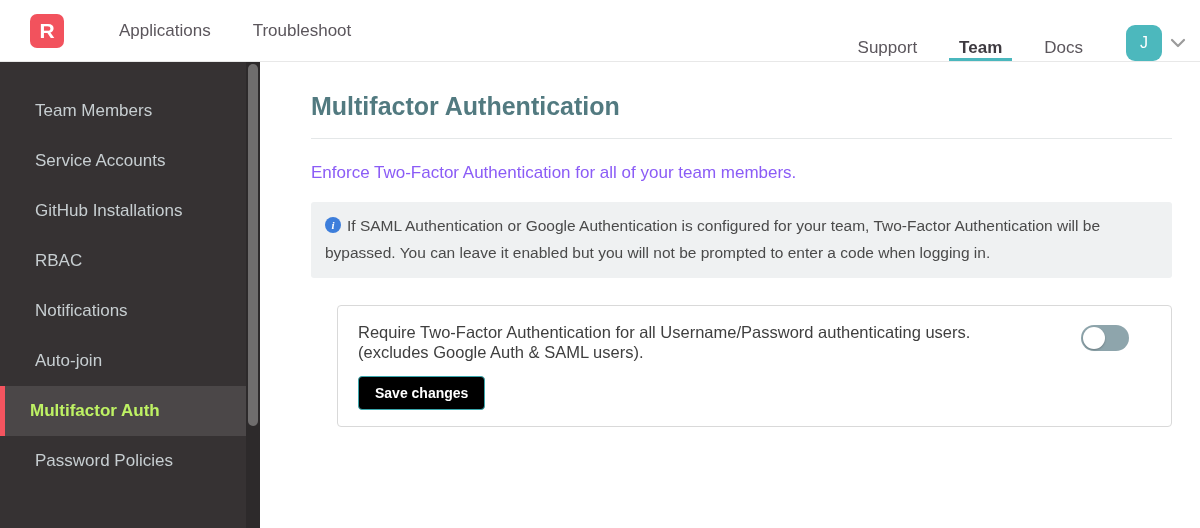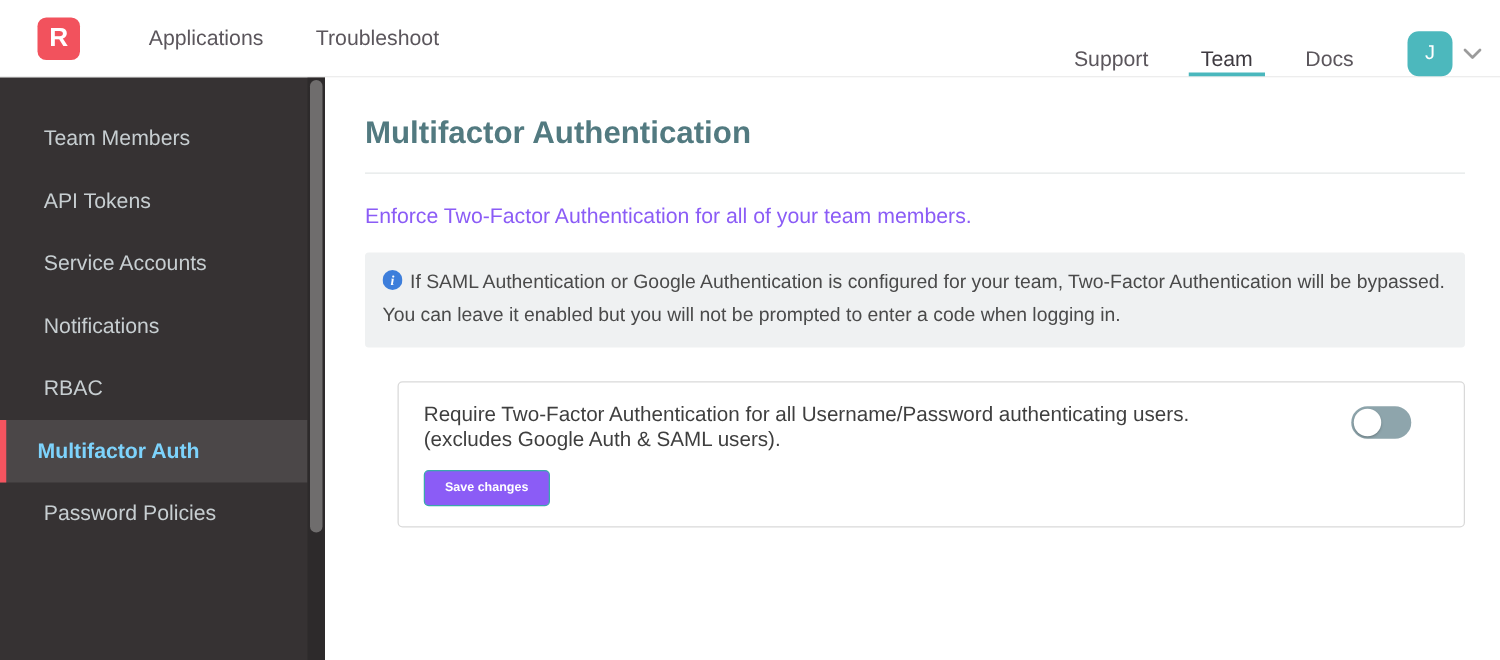--- a/index.html
+++ b/index.html
@@ -11,58 +11,58 @@
     display: flex; align-items: stretch; }
   .nav-left { display: flex; align-items: center; }
   .logo { width: 34px; height: 34px; border-radius: 7px; margin: 0 0 0 30px;
     display: flex; align-items: center; justify-content: center;
     color: #fff; font-size: 21px; font-weight: bold; cursor: pointer; align-self: center; }
   .nav-links-left { display: flex; align-items: center; margin-left: 34px; }
   .nav-item { display: flex; align-items: center; padding: 0 10px; margin: 0 11px;
     font-size: 17px; color: #5b565c; cursor: pointer; border-bottom: 3px solid transparent;
     border-top: 3px solid transparent; }
   .nav-right { margin-left: auto; display: flex; align-items: flex-end; }
-  .nav-item.active { color: #3e3a40; font-weight: normal; border-bottom-color: #4ab7bd; }
+  .nav-item.active { color: #3e3a40; font-weight: bold; border-bottom-color: #4ab7bd; }
   .avatar-group { display: flex; align-items: center; margin: 0 14px 0 22px; cursor: pointer; }
   .avatar { width: 36px; height: 36px; border-radius: 9px; display: flex;
     align-items: center; justify-content: center; color: #fff; font-size: 16px; }
   .chevron { margin-left: 8px; display: flex; align-items: center; }
 
   
   .page-body { display: flex; height: 466px; }
 
   
   .sidebar { position: relative; width: 260px; background: #363233; flex: none;
     padding-top: 24px; overflow: hidden; }
   .side-item { height: 50px; display: flex; align-items: center;
     padding-left: 30px; color: #c7ced1; font-size: 17px; cursor: pointer;
     border-left: 5px solid transparent; width: 246px; }
   .side-item.active { background: #4b4748; border-left-color: #f4545f;
-    color: #7dd3fc; font-weight: bold; padding-left: 25px; }
+    color: #bef264; font-weight: bold; padding-left: 25px; }
   .side-scroll-track { position: absolute; top: 0; right: 0; width: 14px; height: 100%;
     background: #2d2a2b; }
   .side-scroll-thumb { position: absolute; top: 2px; right: 2px; width: 10px;
     height: 362px; border-radius: 5px; background: #6f6d6d; cursor: grab; }
 
   
-  .main { flex: 1; padding: 30px 28px 0 32px; background: #fff; }
+  .main { flex: 1; padding: 30px 28px 0 32px; background: #fff; margin-left: 19px; }
   .page-title { font-size: 25px; font-weight: bold; color: #527a80; margin-bottom: 17px; }
   .rule { border: none; border-top: 1px solid #e4e7e8; }
   .subtitle { margin-top: 24px; font-size: 17px; color: #8b5cf6; }
   .info-note { margin-top: 19px; background: #eff1f2; border-radius: 3px;
     padding: 12px 14px; font-size: 15.5px; color: #4a4a4a; line-height: 1.6; }
   .info-icon { display: inline-block; vertical-align: -2px; margin-right: 6px; }
 
   .setting-card { margin: 27px 0 0 26px; border: 1px solid #d9d9d9; border-radius: 4px;
     padding: 16px 22px 16px 20px; display: flex; align-items: flex-start; background: #fff; }
   .setting-text { flex: 1; }
   .setting-line { display: block; font-size: 16.5px; color: #3f3f3f; line-height: 1.23; }
-  .save-btn { margin-top: 14px; background: #8b5cf6; border: 1px solid #3aa7ad;
+  .save-btn { margin-top: 14px; background: #000000; border: 1px solid #3aa7ad;
     border-radius: 4px; color: #fff; font-family: "Liberation Sans", sans-serif;
-    font-size: 10px; font-weight: bold; padding: 8px 16px; cursor: pointer; }
+    font-size: 14px; font-weight: bold; padding: 8px 16px; cursor: pointer; }
 
   .toggle { position: relative; width: 48px; height: 26px; border-radius: 13px;
     background: #8ea5ac; margin: 3px 20px 0 30px; cursor: pointer; flex: none; }
   .toggle .knob { position: absolute; left: 2px; top: 2px; width: 22px; height: 22px;
     border-radius: 50%; background: #fff; box-shadow: 0 1px 2px rgba(0,0,0,.25);
     transition: left .15s; }
 </style>
 </head>
 <body>
 
@@ -86,24 +86,25 @@
         </svg>
       </span>
     </div>
   </div>
 </header>
 
 <div class="page-body">
 
   <aside class="sidebar">
     <div class="side-item">Team Members</div>
-    <div class="side-item">API Tokens</div>
     <div class="side-item">Service Accounts</div>
+    <div class="side-item">GitHub Installations</div>
+    <div class="side-item">RBAC</div>
     <div class="side-item">Notifications</div>
-    <div class="side-item">RBAC</div>
+    <div class="side-item">Auto-join</div>
     <div class="side-item active">Multifactor Auth</div>
     <div class="side-item">Password Policies</div>
     <div class="side-scroll-track">
       <div class="side-scroll-thumb"></div>
     </div>
   </aside>
 
   <main class="main">
     <h1 class="page-title">Multifactor Authentication</h1>
     <hr class="rule">

